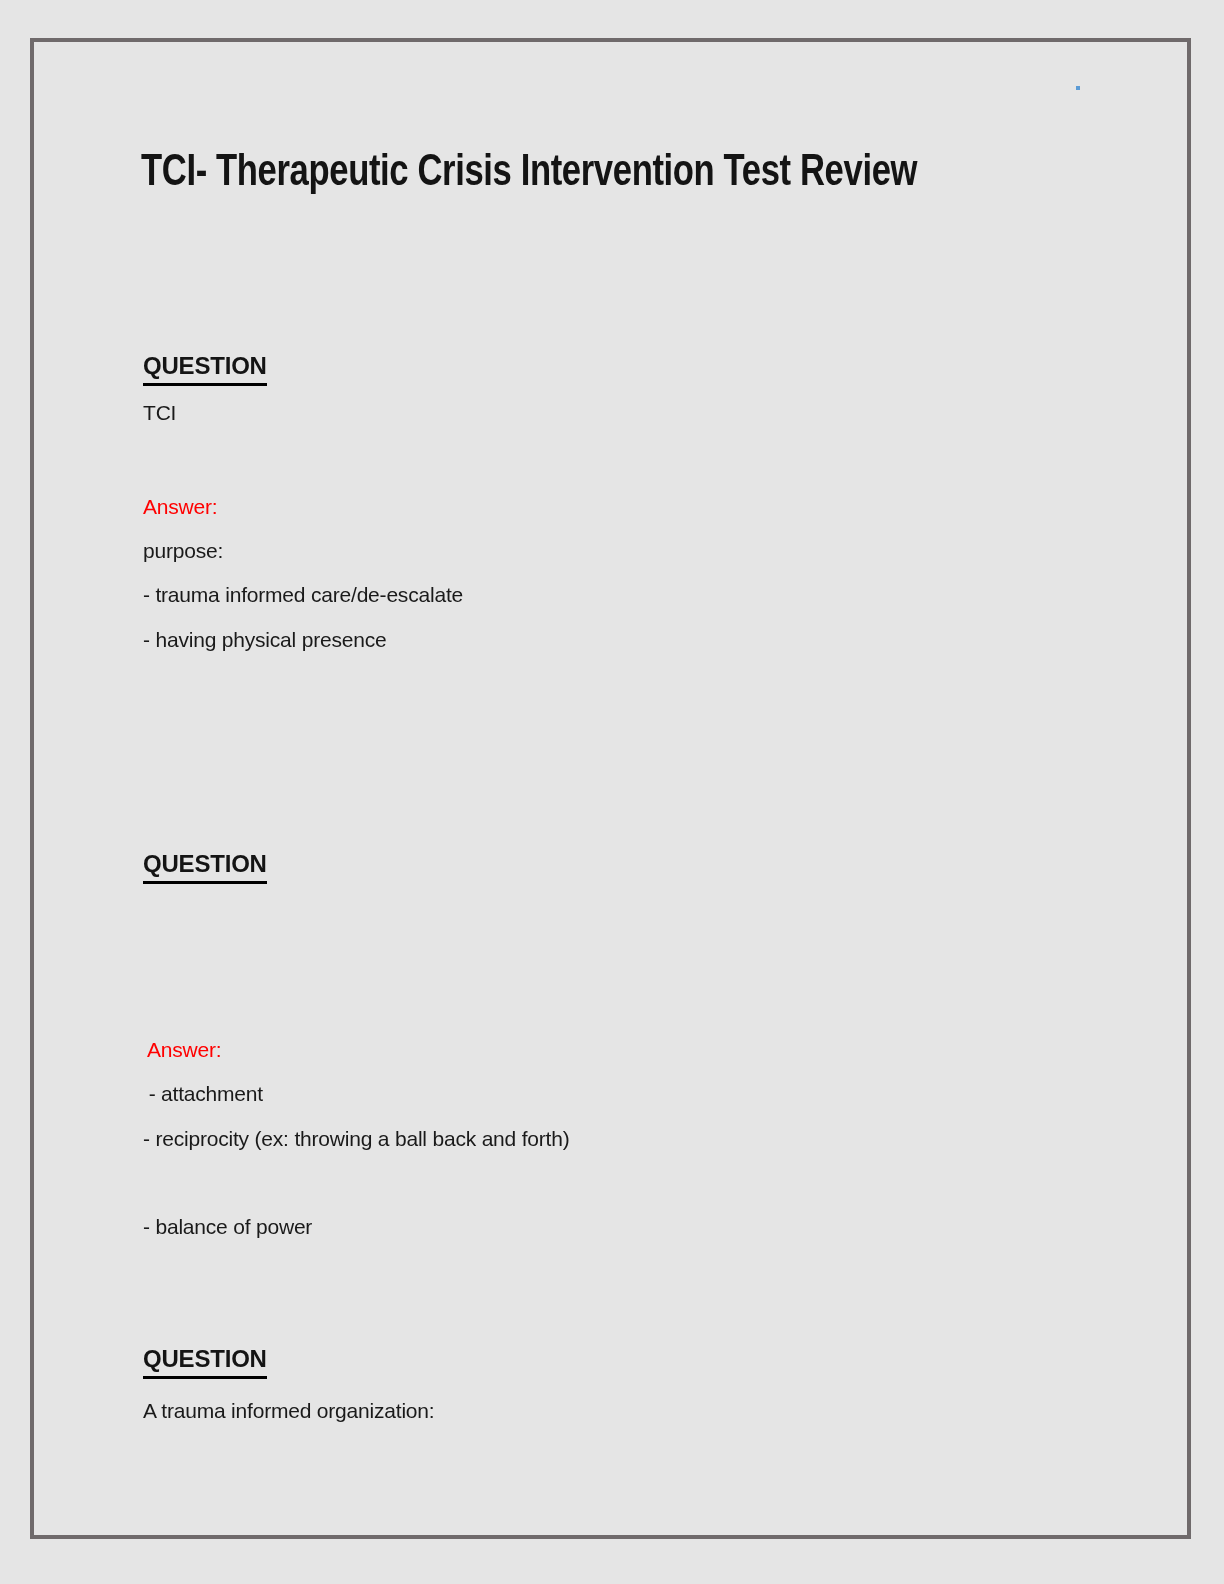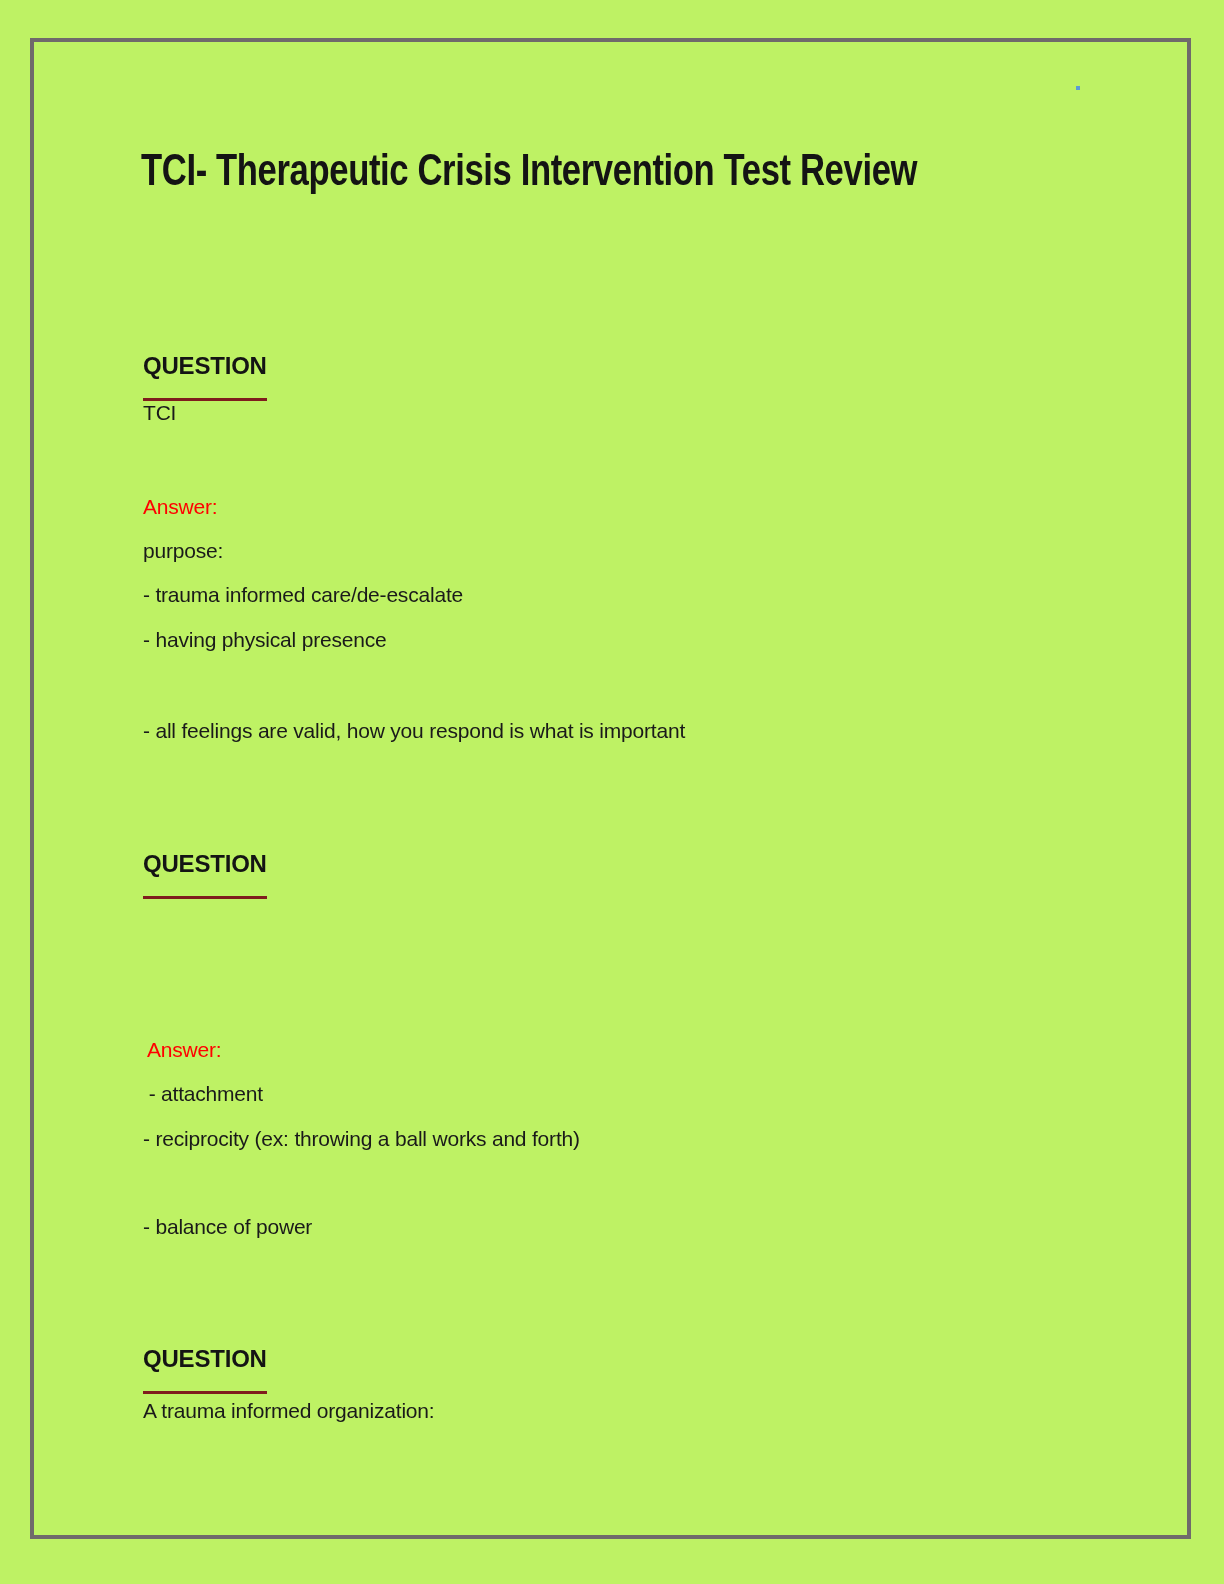--- a/index.html
+++ b/index.html
@@ -4,21 +4,21 @@
 <style>
   html, body {
     margin: 0;
     padding: 0;
     background: #ffffff;
   }
   .page {
     position: relative;
     width: 1224px;
     height: 1584px;
-    background: #bef264;
+    background: #e5e5e5;
     font-family: "Liberation Sans", sans-serif;
     color: #111111;
     overflow: hidden;
   }
   .frame {
     position: absolute;
     left: 30px;
     top: 38px;
     width: 1153px;
     height: 1493px;
@@ -50,22 +50,22 @@
     position: absolute;
     left: 143px;
     font-size: 24px;
     font-weight: 700;
     letter-spacing: -0.2px;
     color: #141414;
     white-space: pre;
   }
   .qhead span {
     display: inline-block;
-    padding-bottom: 18px;
-    border-bottom: 3px solid #7f1d1d;
+    padding-bottom: 3px;
+    border-bottom: 3px solid #000000;
   }
   .line {
     position: absolute;
     left: 143px;
     font-size: 21px;
     letter-spacing: -0.2px;
     color: #1a1a1a;
     white-space: pre;
   }
   .red {
@@ -80,23 +80,22 @@
   <div class="blue-dot"></div>
 
   <h1 class="title">TCI- Therapeutic Crisis Intervention Test Review</h1>
 
   <div class="qhead" style="top:352px"><span>QUESTION</span></div>
   <div class="line" style="top:401px">TCI</div>
   <div class="line red" style="top:495px">Answer:</div>
   <div class="line" style="top:539px">purpose:</div>
   <div class="line" style="top:583px">- trauma informed care/de-escalate</div>
   <div class="line" style="top:628px">- having physical presence</div>
-  <div class="line" style="top:719px">- all feelings are valid, how you respond is what is important</div>
 
   <div class="qhead" style="top:850px"><span>QUESTION</span></div>
   <div class="line red" style="top:1038px;left:147px">Answer:</div>
   <div class="line" style="top:1082px"> - attachment</div>
-  <div class="line" style="top:1127px">- reciprocity (ex: throwing a ball works and forth)</div>
+  <div class="line" style="top:1127px">- reciprocity (ex: throwing a ball back and forth)</div>
   <div class="line" style="top:1215px">- balance of power</div>
 
   <div class="qhead" style="top:1345px"><span>QUESTION</span></div>
   <div class="line" style="top:1399px">A trauma informed organization:</div>
 </div>
 
 </body></html>

